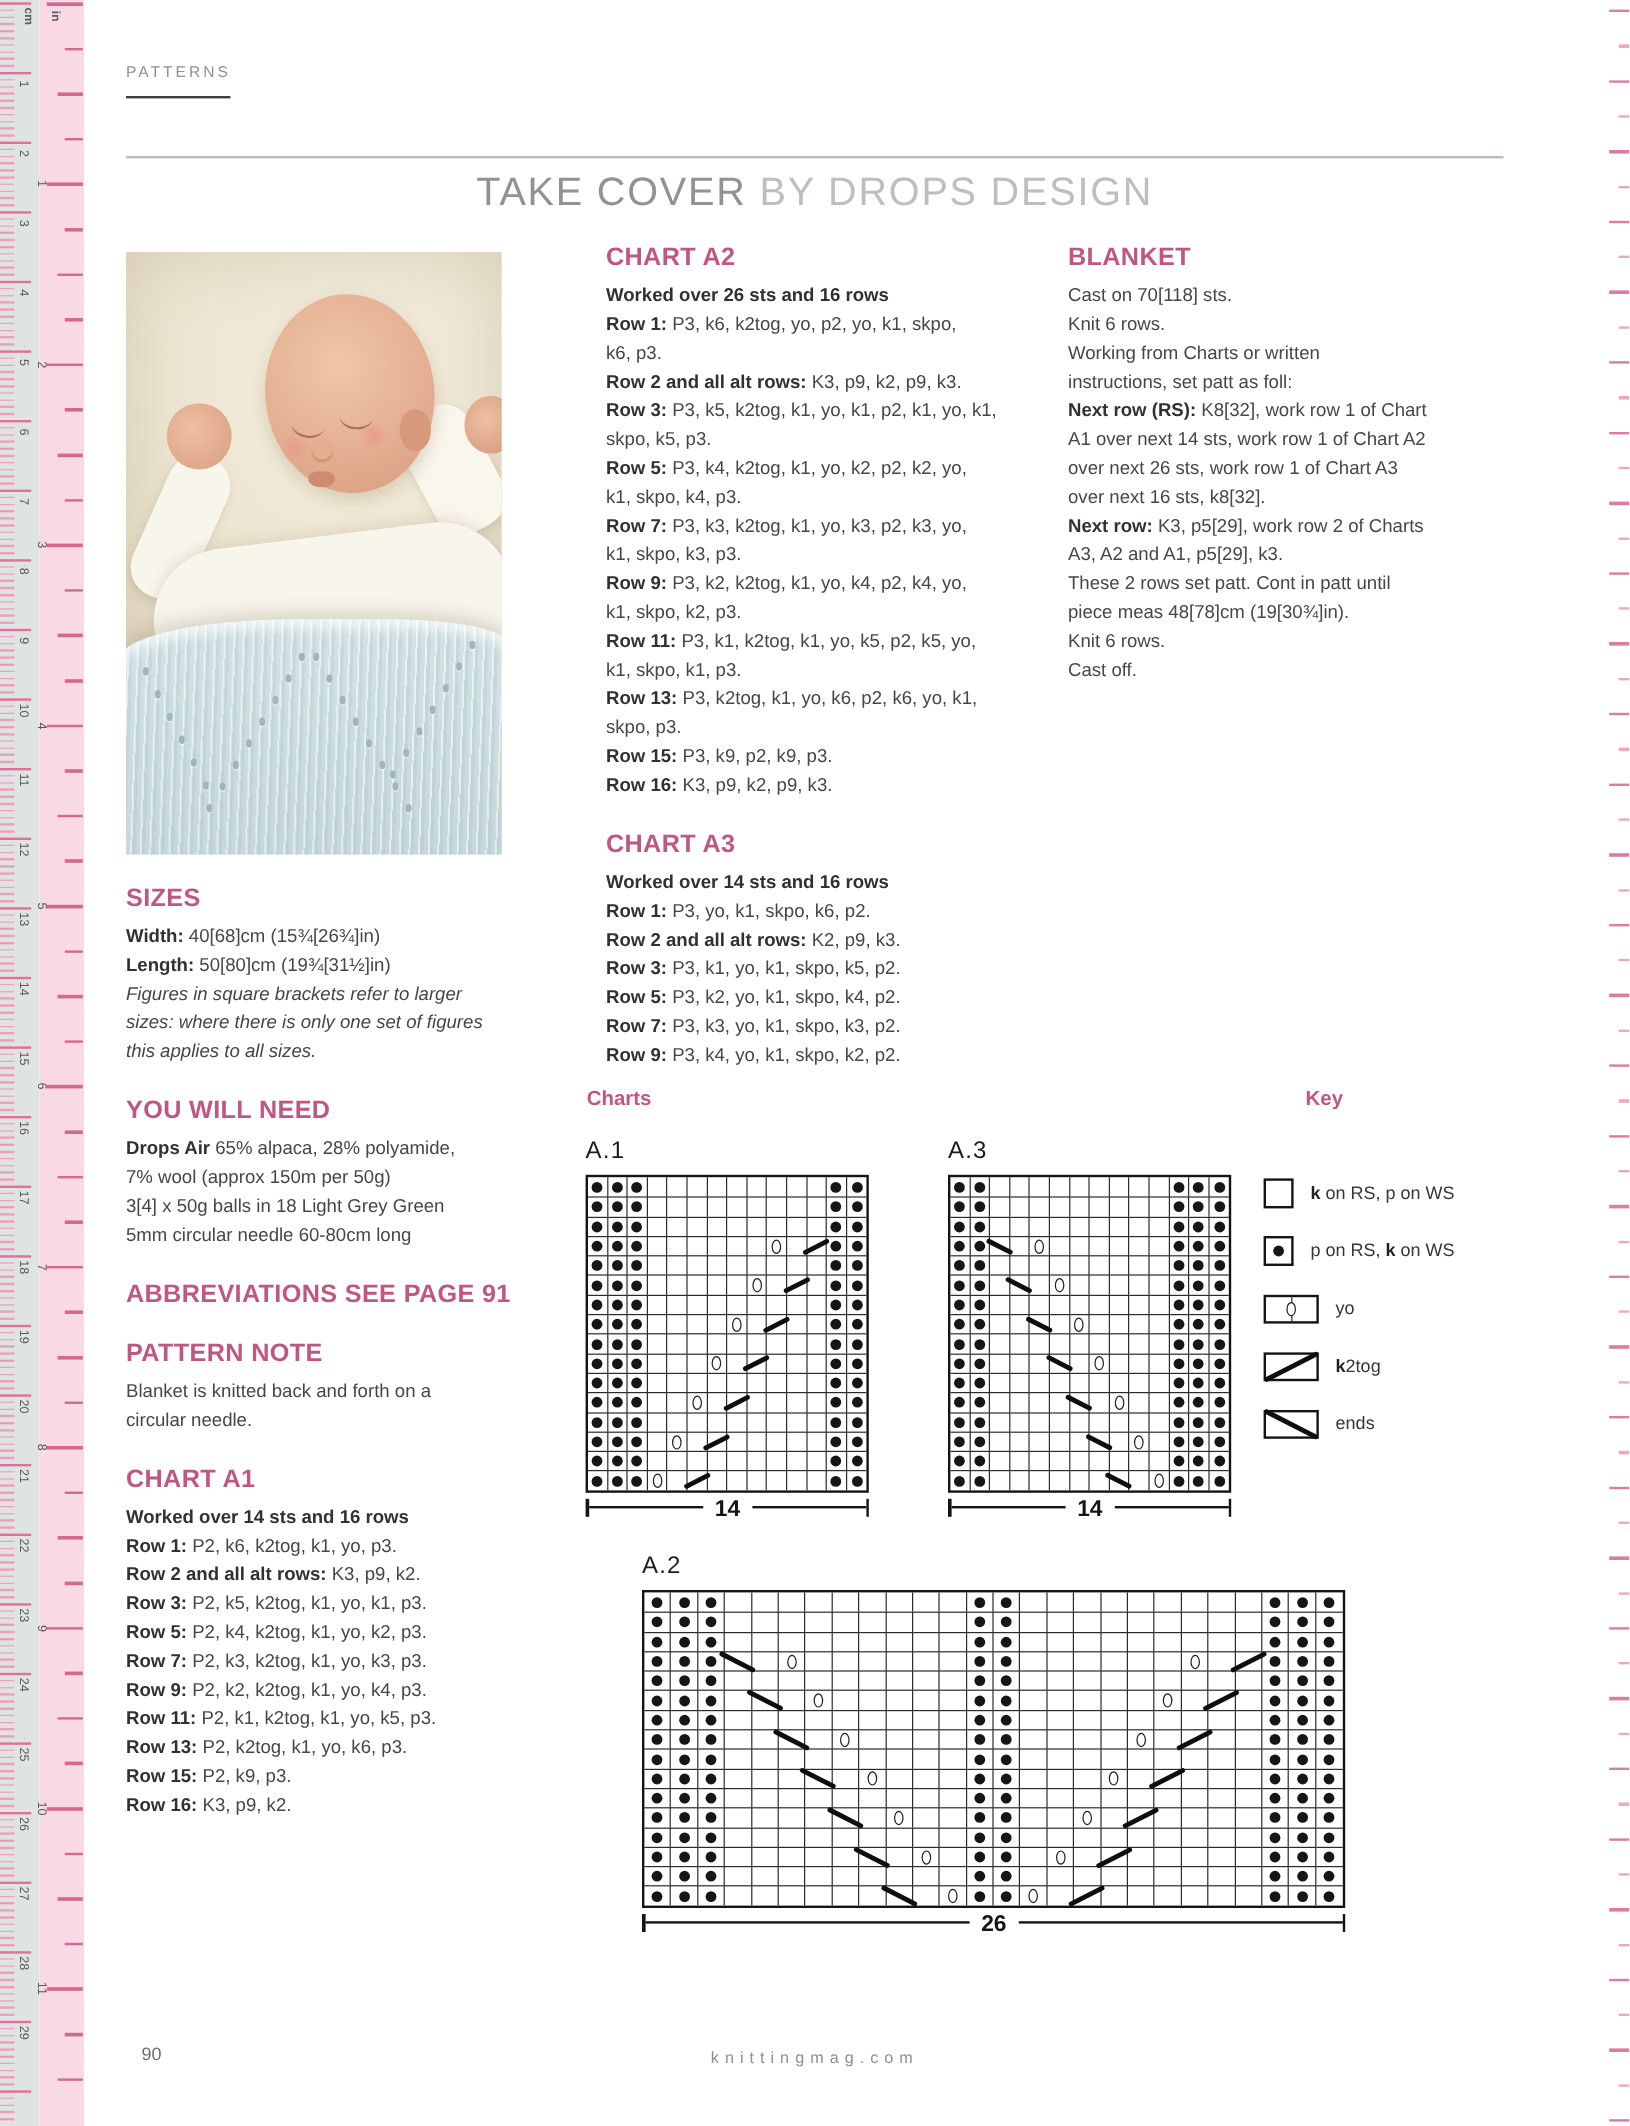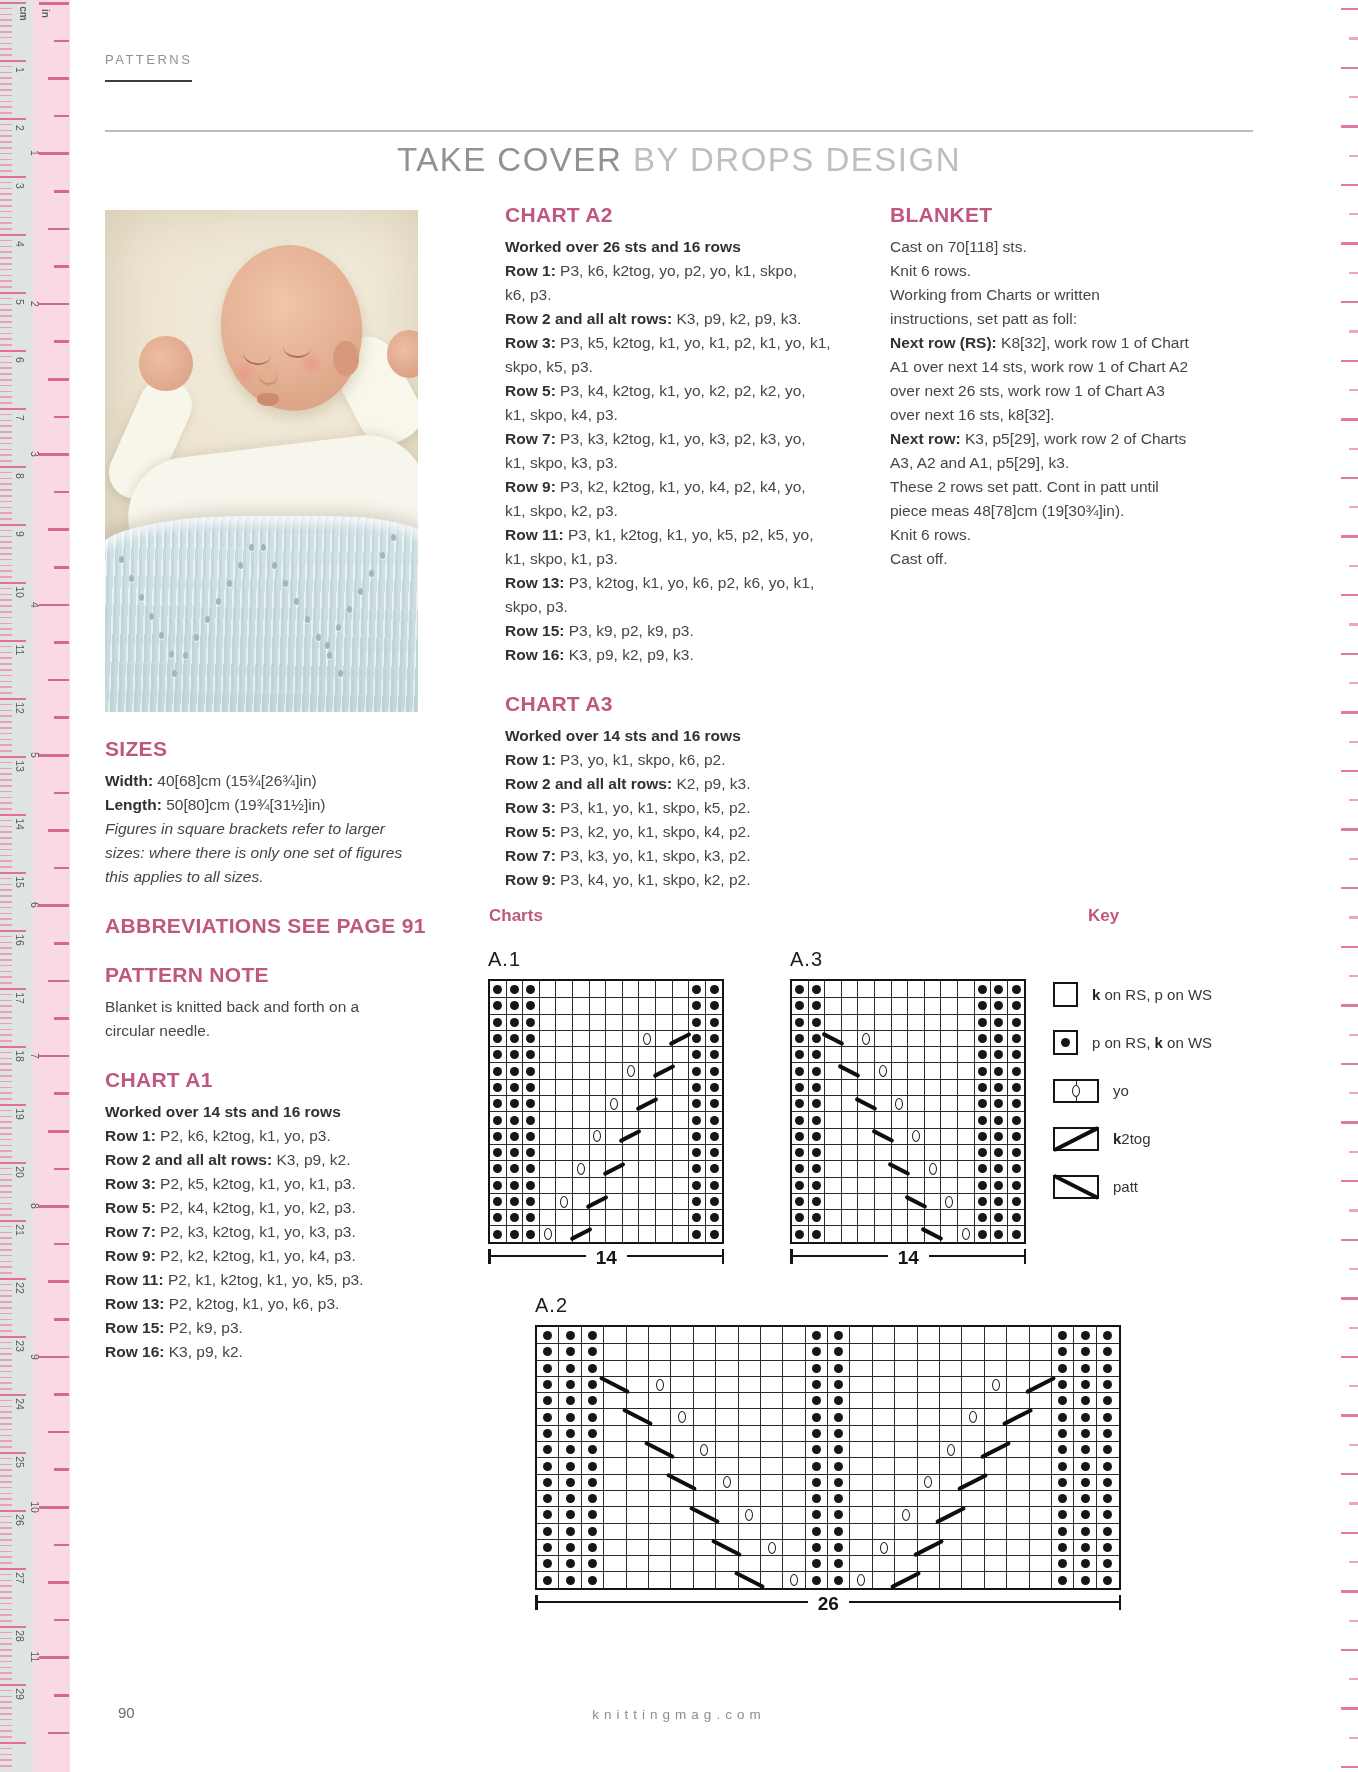--- a/index.html
+++ b/index.html
@@ -626,20 +626,27 @@
   <div class="col col-left" id="colLeft">
       <div class="sect">
         <div class="sect-h">SIZES</div>
         <p class="line"><b>Width:</b> 40[68]cm (15¾[26¾]in)</p>
         <p class="line"><b>Length:</b> 50[80]cm (19¾[31½]in)</p>
         <p class="line"><i>Figures in square brackets refer to larger</i></p>
         <p class="line"><i>sizes: where there is only one set of figures</i></p>
         <p class="line"><i>this applies to all sizes.</i></p>
       </div>
       <div class="sect">
+        <div class="sect-h">YOU WILL NEED</div>
+        <p class="line"><b>Drops Air</b> 65% alpaca, 28% polyamide,</p>
+        <p class="line">7% wool (approx 150m per 50g)</p>
+        <p class="line">3[4] x 50g balls in 18 Light Grey Green</p>
+        <p class="line">5mm circular needle 60-80cm long</p>
+      </div>
+      <div class="sect">
         <div class="sect-h">ABBREVIATIONS SEE PAGE 91</div>
       </div>
       <div class="sect">
         <div class="sect-h">PATTERN NOTE</div>
         <p class="line">Blanket is knitted back and forth on a</p>
         <p class="line">circular needle.</p>
       </div>
       <div class="sect">
         <div class="sect-h">CHART A1</div>
         <p class="line"><b>Worked over 14 sts and 16 rows</b></p>
@@ -2352,19 +2359,19 @@
       <div class="key-item">
         <div class="ksym wide">
           <span class="dec k2tog"></span>
         </div>
         <span class="key-text"><b>k</b>2tog</span>
       </div>
       <div class="key-item">
         <div class="ksym wide">
           <span class="dec skpo"></span>
         </div>
-        <span class="key-text">patt</span>
+        <span class="key-text">ends</span>
       </div>
     </div>
 
   <div class="footer-num">90</div>
   <div class="footer-url">knittingmag.com</div>
 </div>
 
 </body></html>

